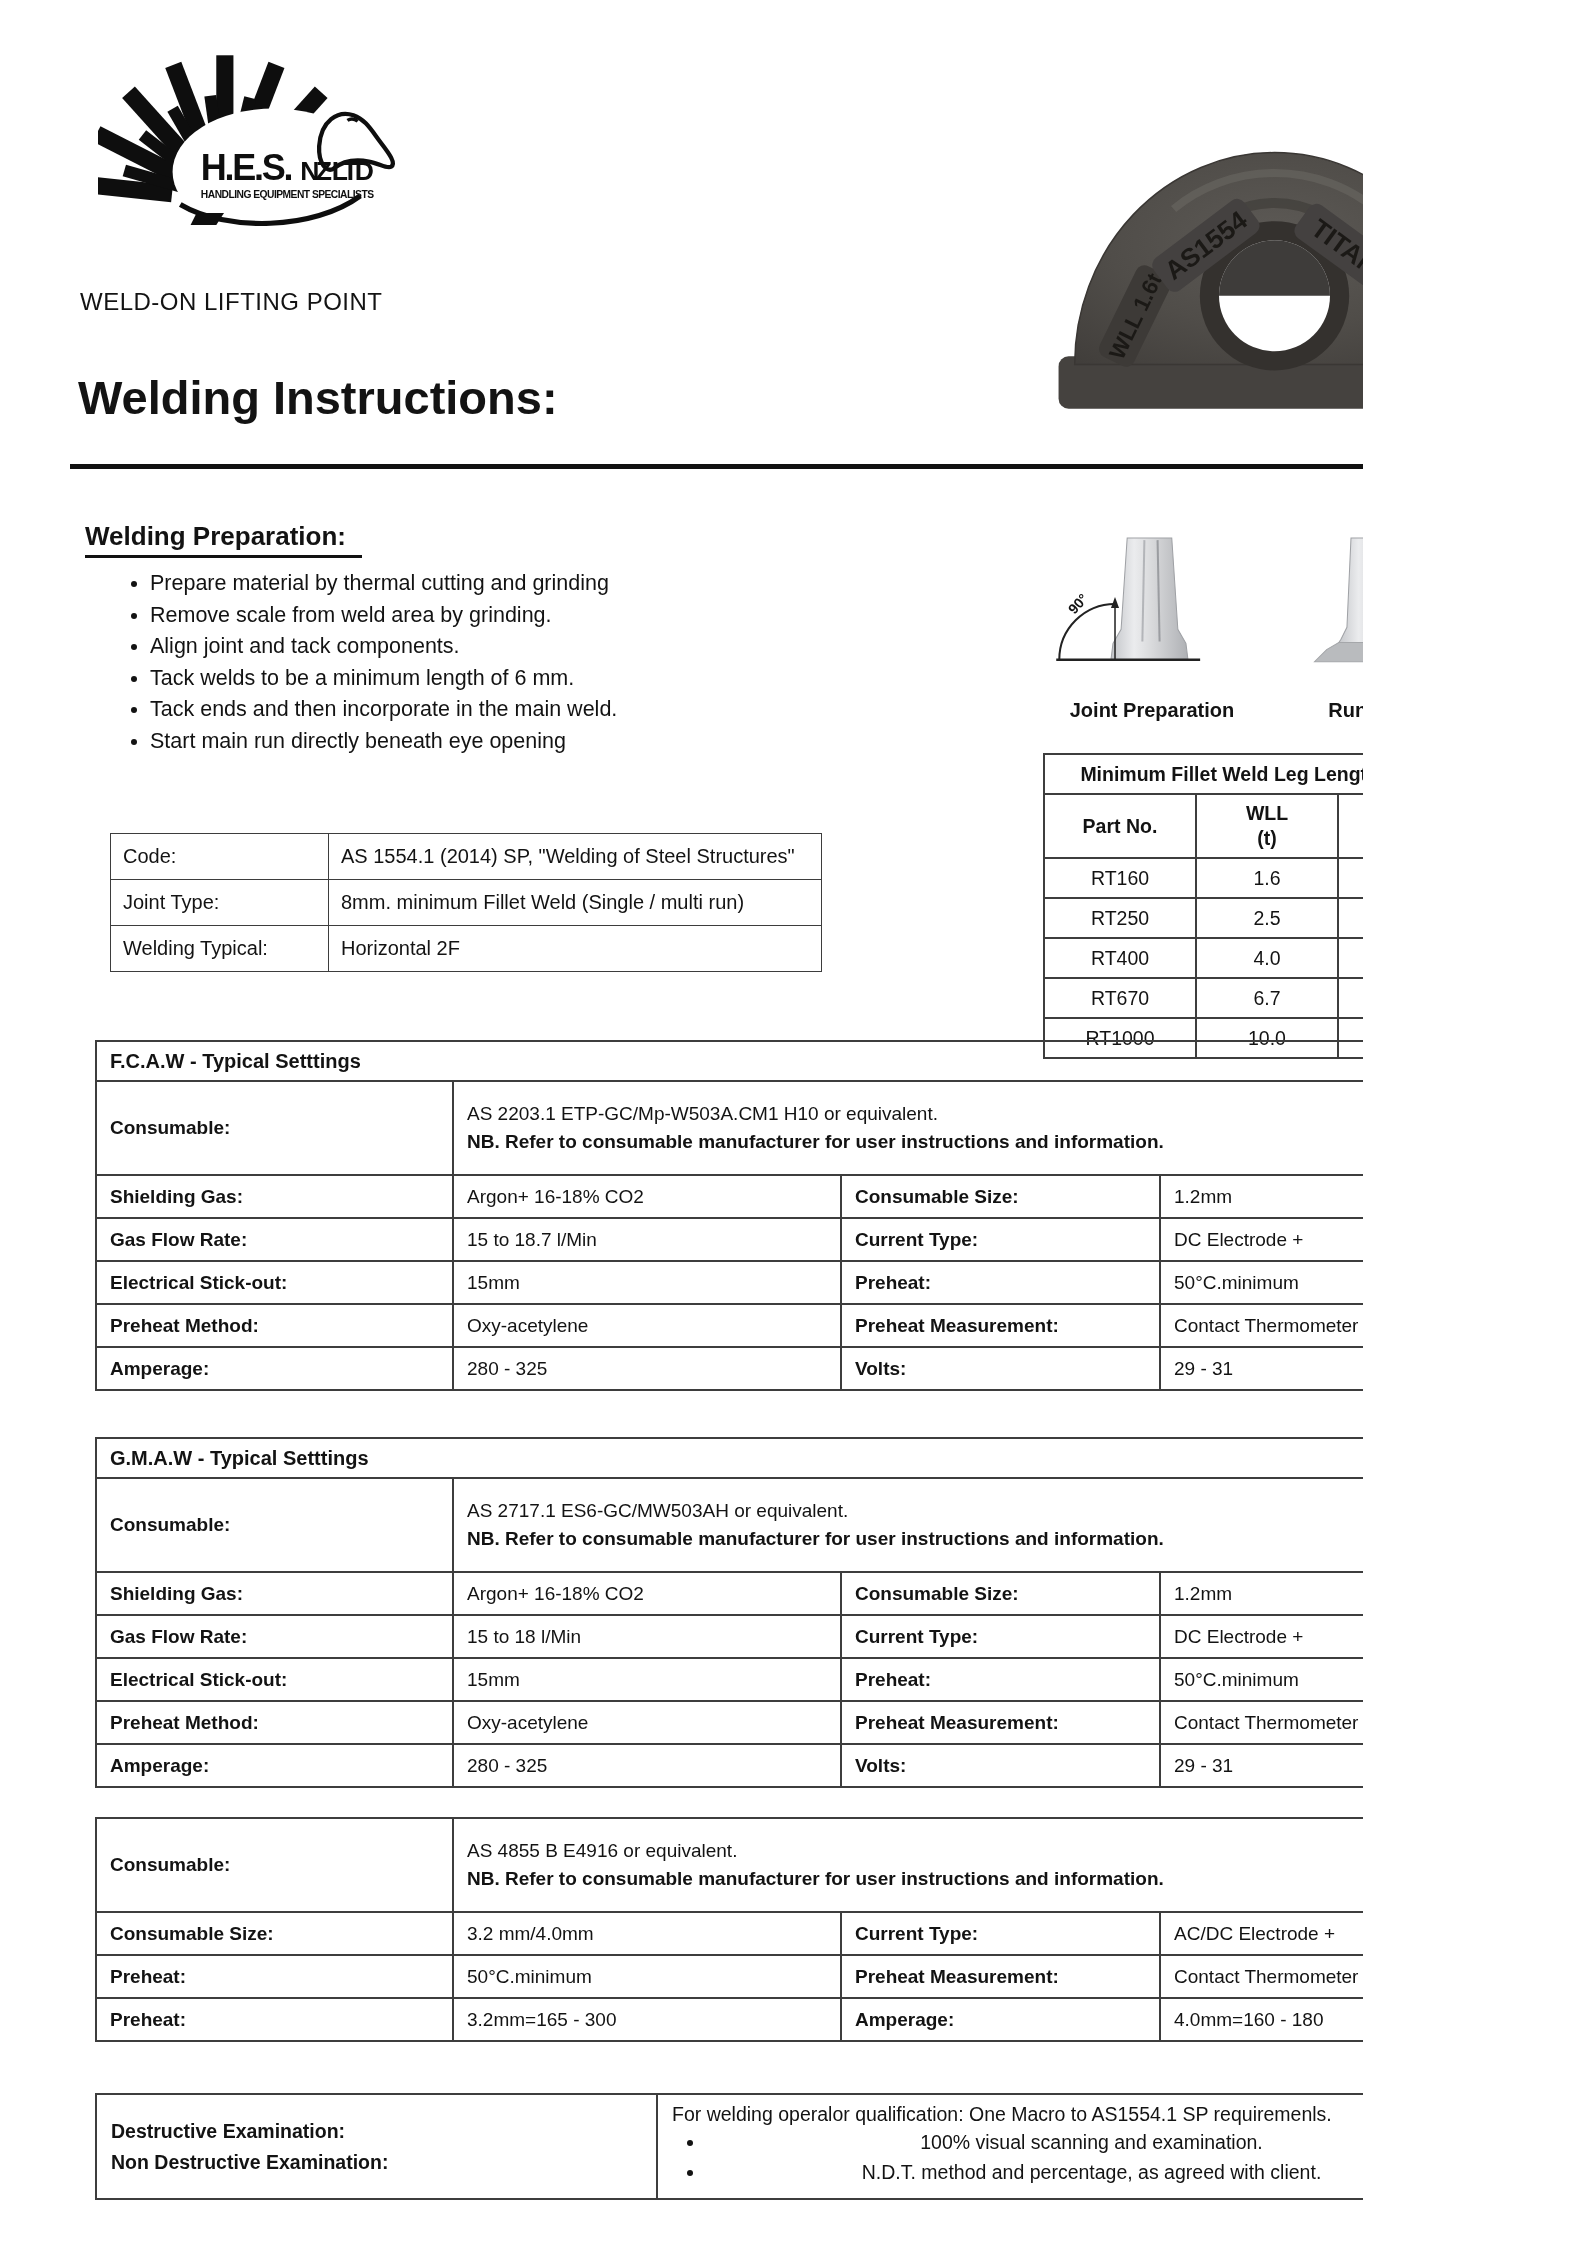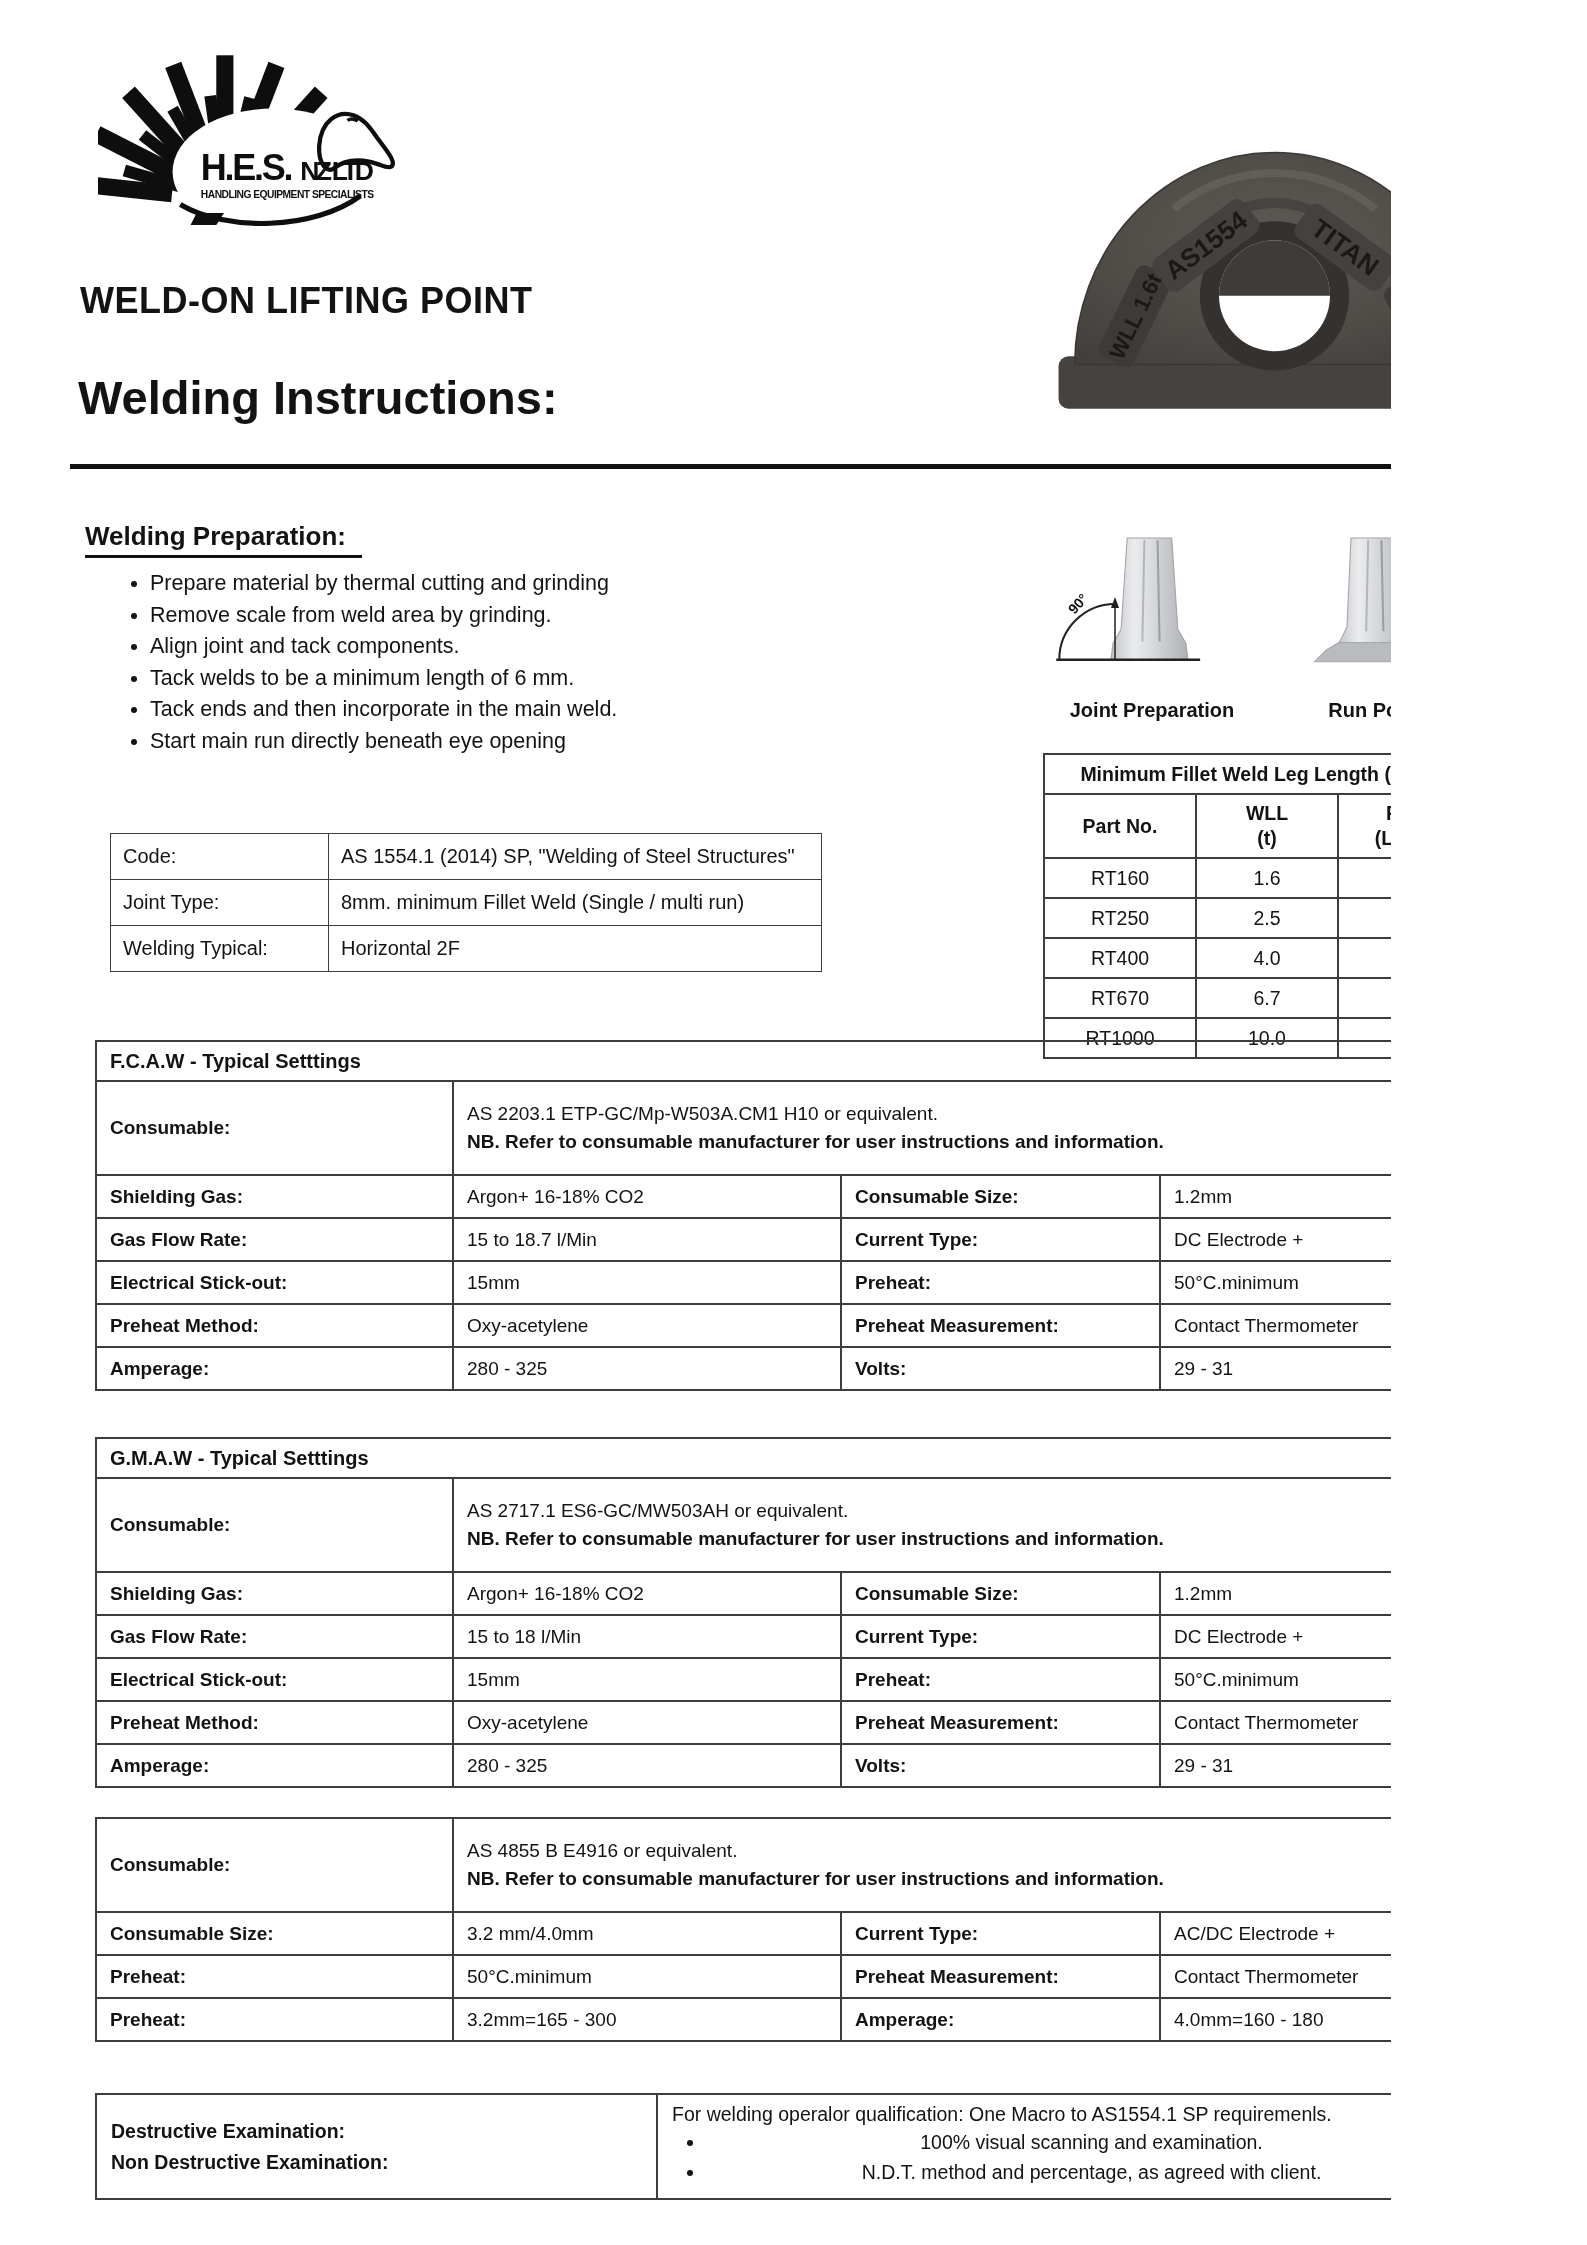--- a/index.html
+++ b/index.html
@@ -1,22 +1,22 @@
 <!DOCTYPE html>
 <html><head>
 <meta charset="utf-8">
 <style>
   html,body{margin:0;padding:0;background:#ffffff;}
   .page{position:relative;width:1363px;height:2245px;background:#fff;
-        font-family:"Liberation Sans",sans-serif;color:#131313;overflow:hidden;padding-left:28px;}
+        font-family:"Liberation Sans",sans-serif;color:#131313;overflow:hidden;}
 
   
   .logo-svg{position:absolute;left:98px;top:40px;}
   .product-photo{position:absolute;left:1022px;top:96px;}
-  .product-title{position:absolute;left:80px;top:280px;font-size:36px;font-weight:700;letter-spacing:.5px;}
+  .product-title{position:absolute;left:80px;top:288px;font-size:24px;font-weight:400;letter-spacing:.5px;}
   .page-title{position:absolute;left:78px;top:370px;font-size:47px;font-weight:700;}
   .divider{position:absolute;left:70px;top:464px;width:1452px;height:5px;background:#111;}
 
   
   .notice{position:absolute;left:78px;top:486px;font-size:24px;color:#f4433d;}
   .prep-heading{position:absolute;left:85px;top:521px;font-size:26px;font-weight:700;
                 border-bottom:3px solid #111;padding:0 16px 3px 0;}
   .prep-bullets{position:absolute;left:122px;top:572px;margin:0;padding-left:28px;font-size:21.5px;}
   .prep-bullets li{margin-bottom:8.5px;line-height:23px;}
 

